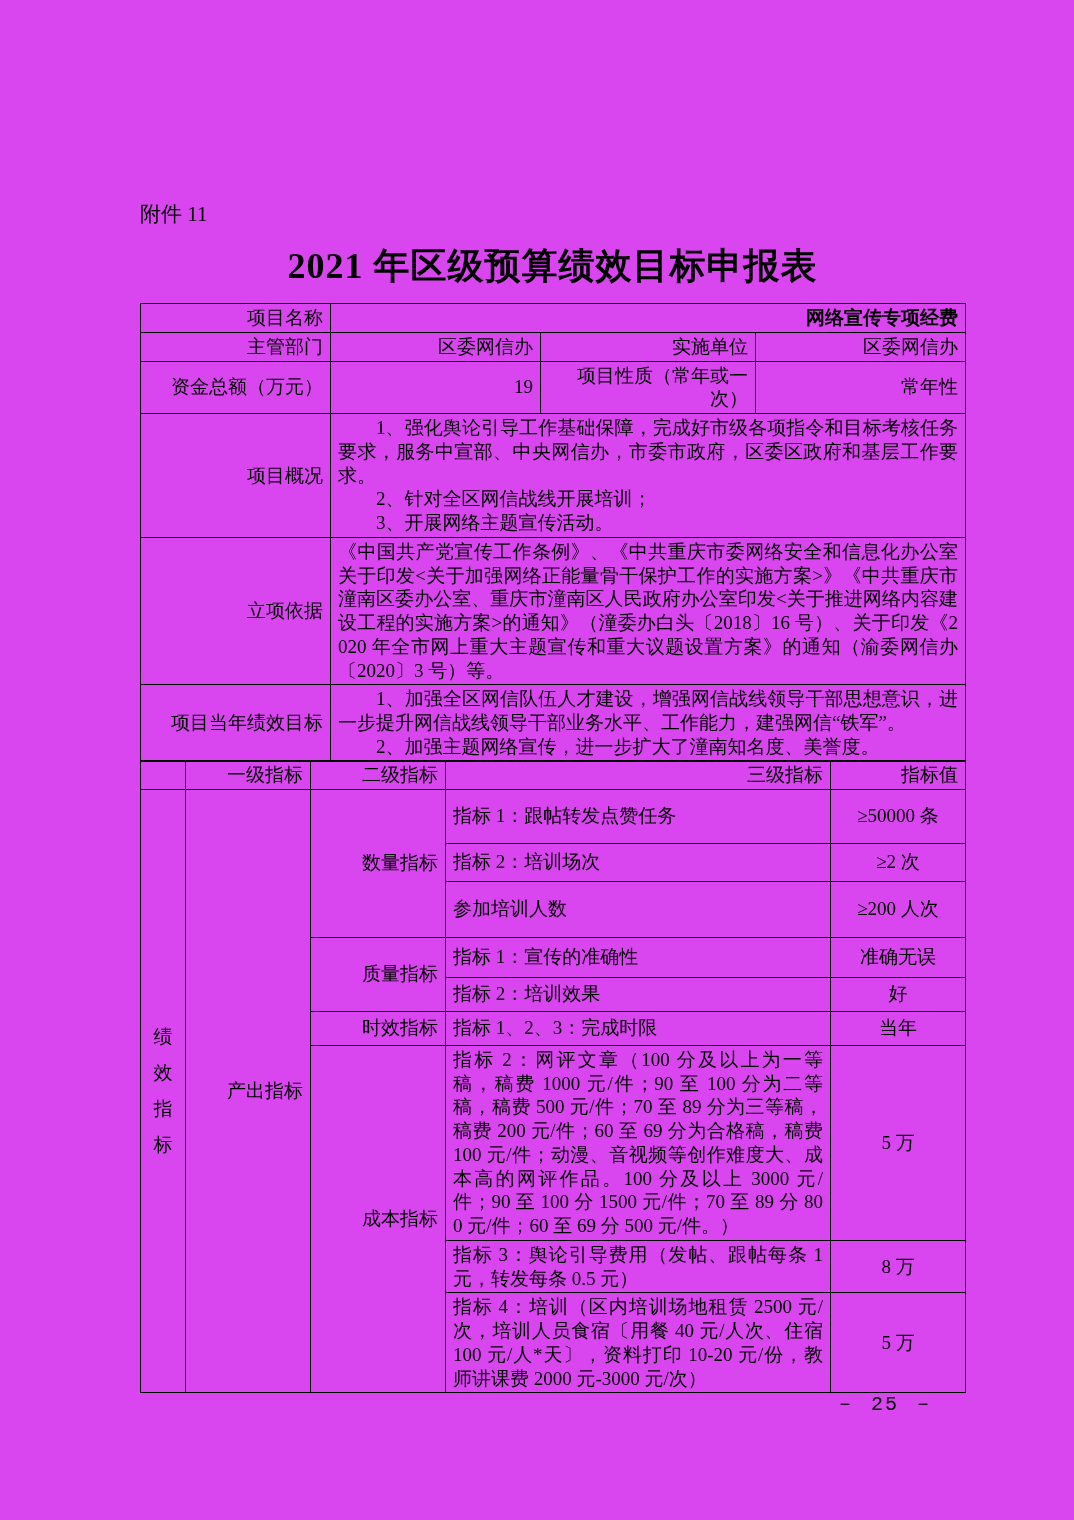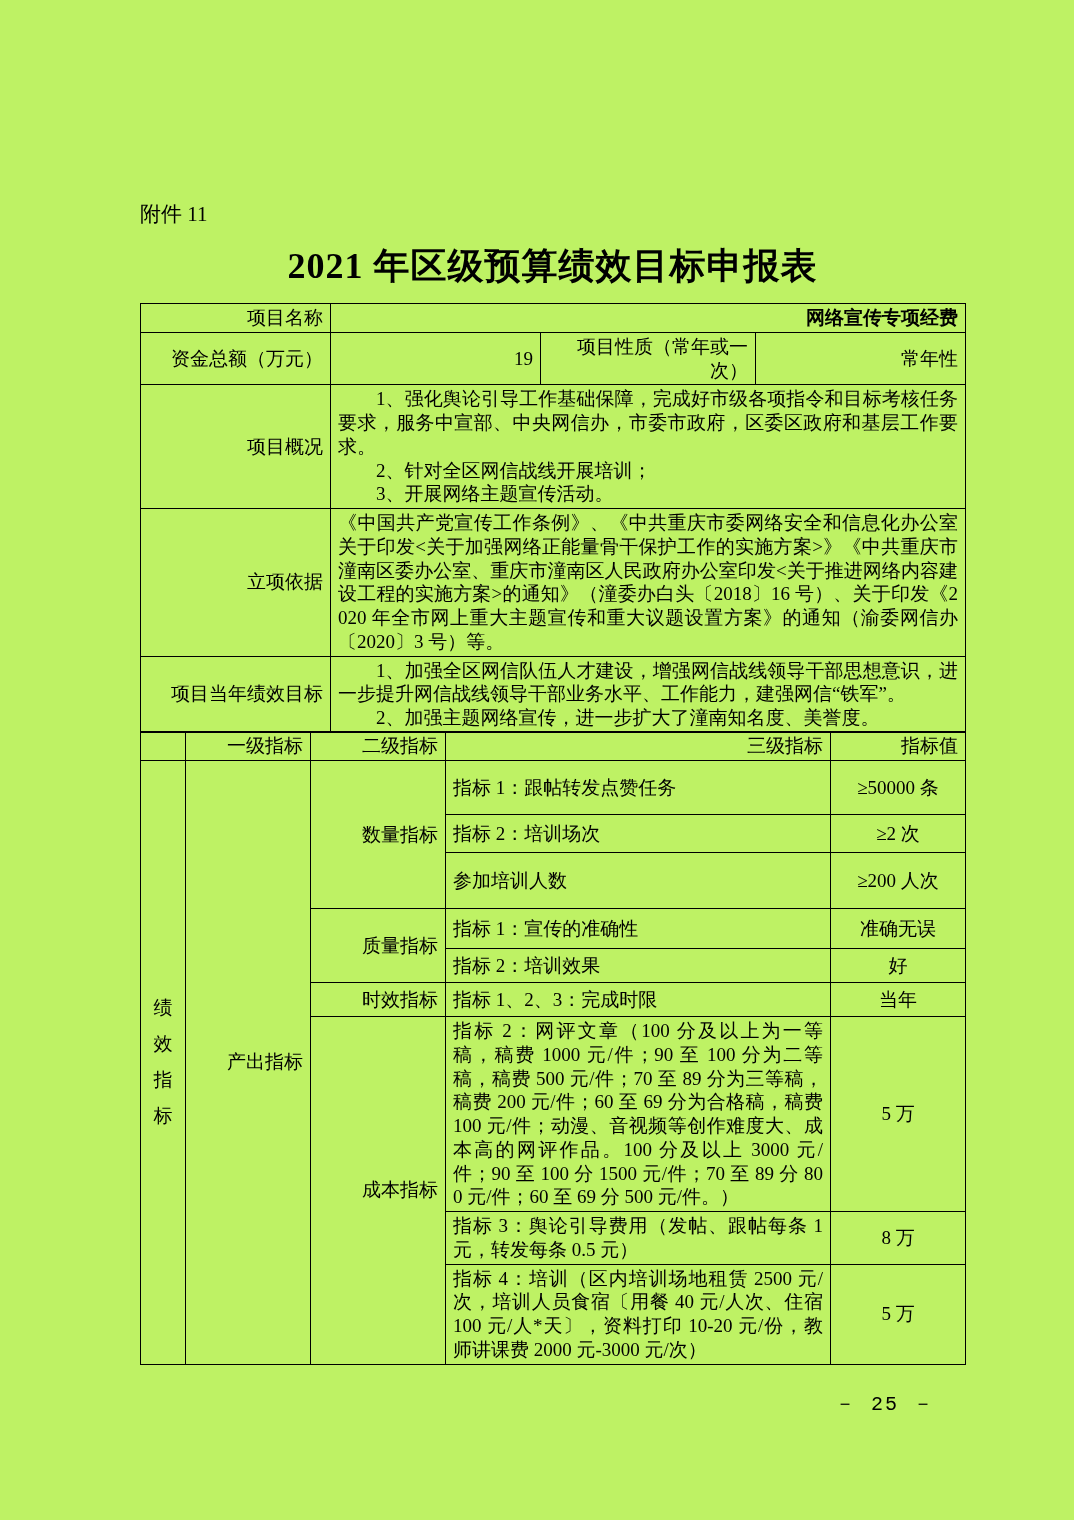--- a/index.html
+++ b/index.html
@@ -5,21 +5,21 @@
   * { box-sizing: border-box; }
   html, body { margin: 0; padding: 0; background: #ffffff; }
   body {
     font-family: "Liberation Serif", "DejaVu Serif", serif;
     color: #000;
   }
   .page {
     position: relative;
     width: 1074px;
     height: 1520px;
-    background: #bef264;
+    background: #d946ef;
     padding: 200px 109px 0 140px;
     overflow: hidden;
   }
   .attachment {
     font-size: 21px;
     margin: 0 0 14px 0;
   }
   .title {
     font-size: 36px;
     font-weight: bold;
@@ -86,20 +86,26 @@
         <col style="width:210px">
         <col style="width:215px">
         <col style="width:210px">
     </colgroup>
     <tbody>
       <tr style="height:28px;">
         <td class="c">项目名称</td>
         <td class="c bold" colspan="3">网络宣传专项经费</td>
       </tr>
       <tr style="height:28px;">
+        <td class="c">主管部门</td>
+        <td class="c">区委网信办</td>
+        <td class="c">实施单位</td>
+        <td class="c">区委网信办</td>
+      </tr>
+      <tr style="height:28px;">
         <td class="c">资金总额（万元）</td>
         <td class="c">19</td>
         <td class="c">项目性质（常年或一次）</td>
         <td class="c">常年性</td>
       </tr>
       <tr style="height:110px;">
         <td class="c">项目概况</td>
         <td colspan="3" class="para">
           <p>1、强化舆论引导工作基础保障，完成好市级各项指令和目标考核任务要求，服务中宣部、中央网信办，市委市政府，区委区政府和基层工作要求。</p>
           <p>2、针对全区网信战线开展培训；</p>

